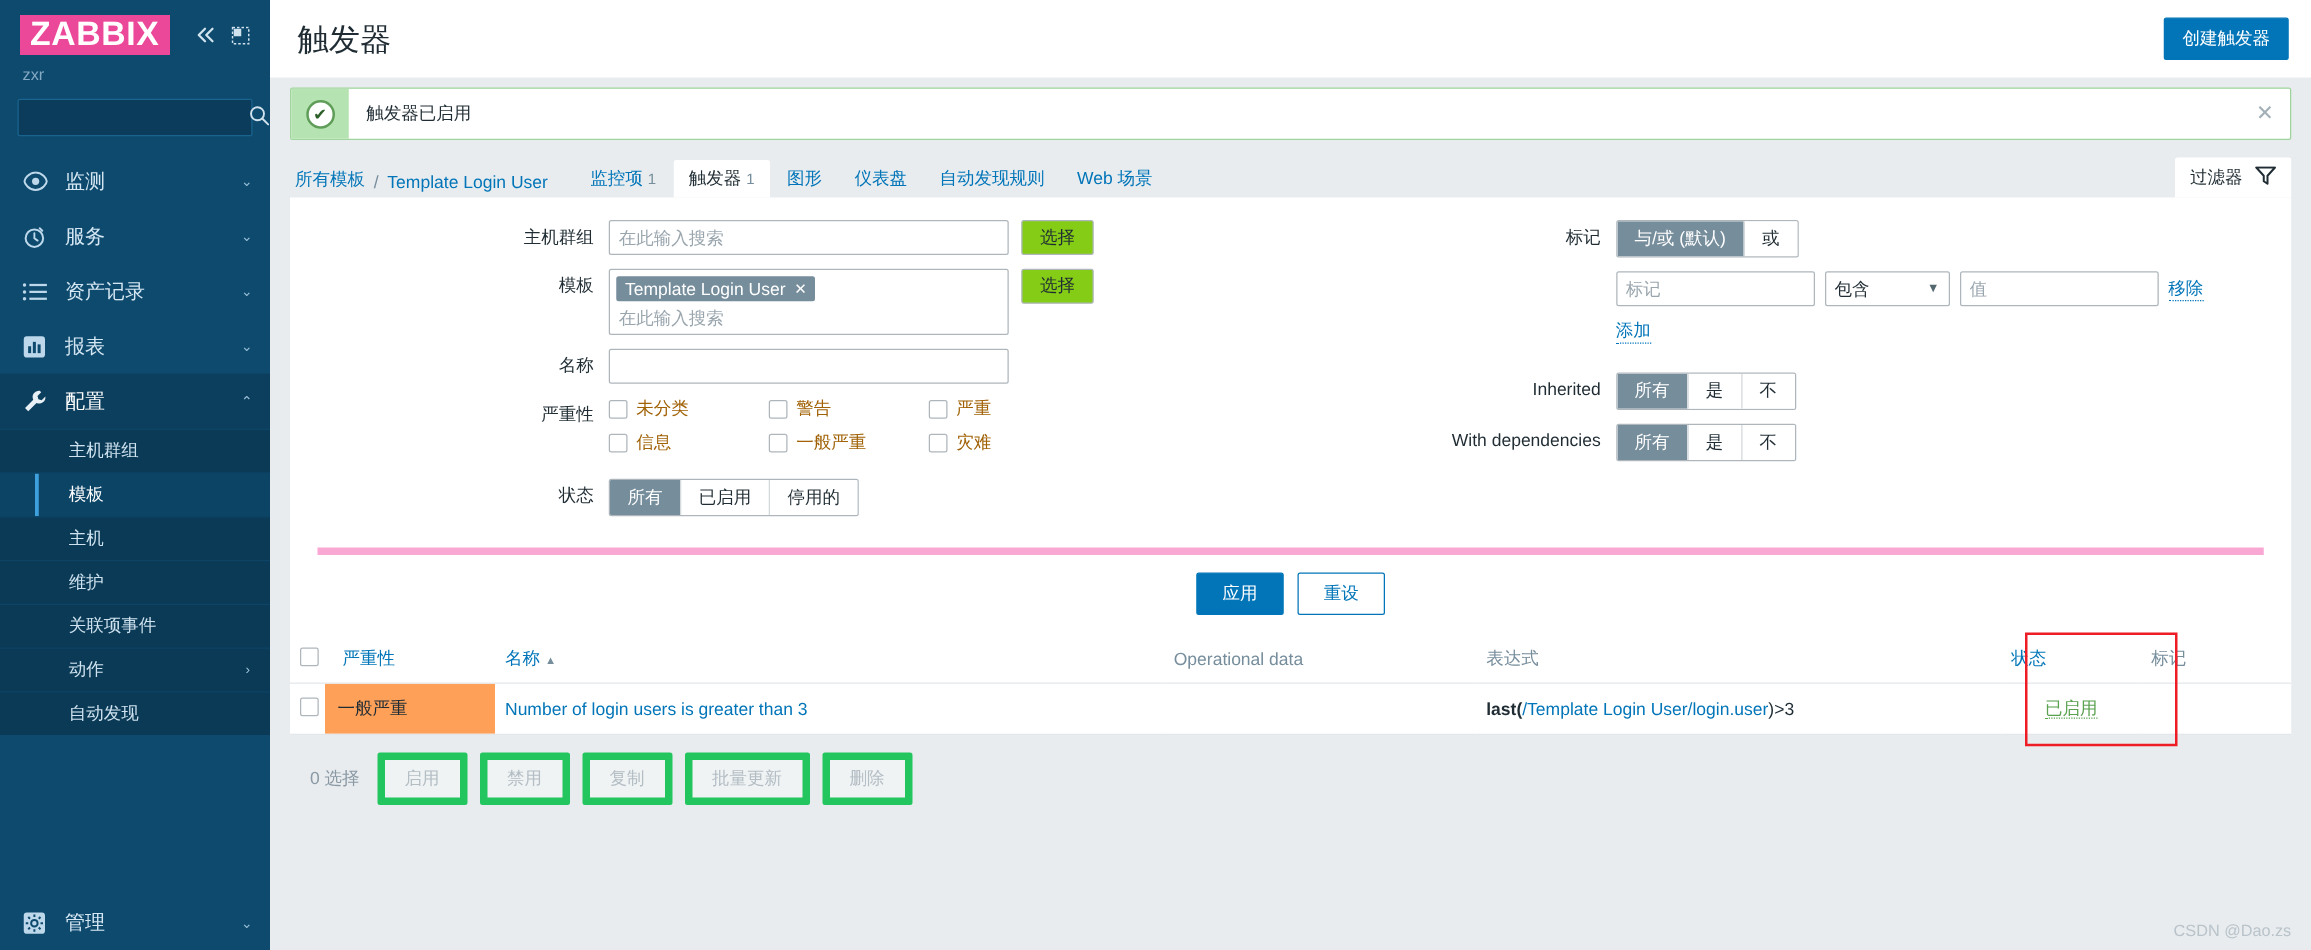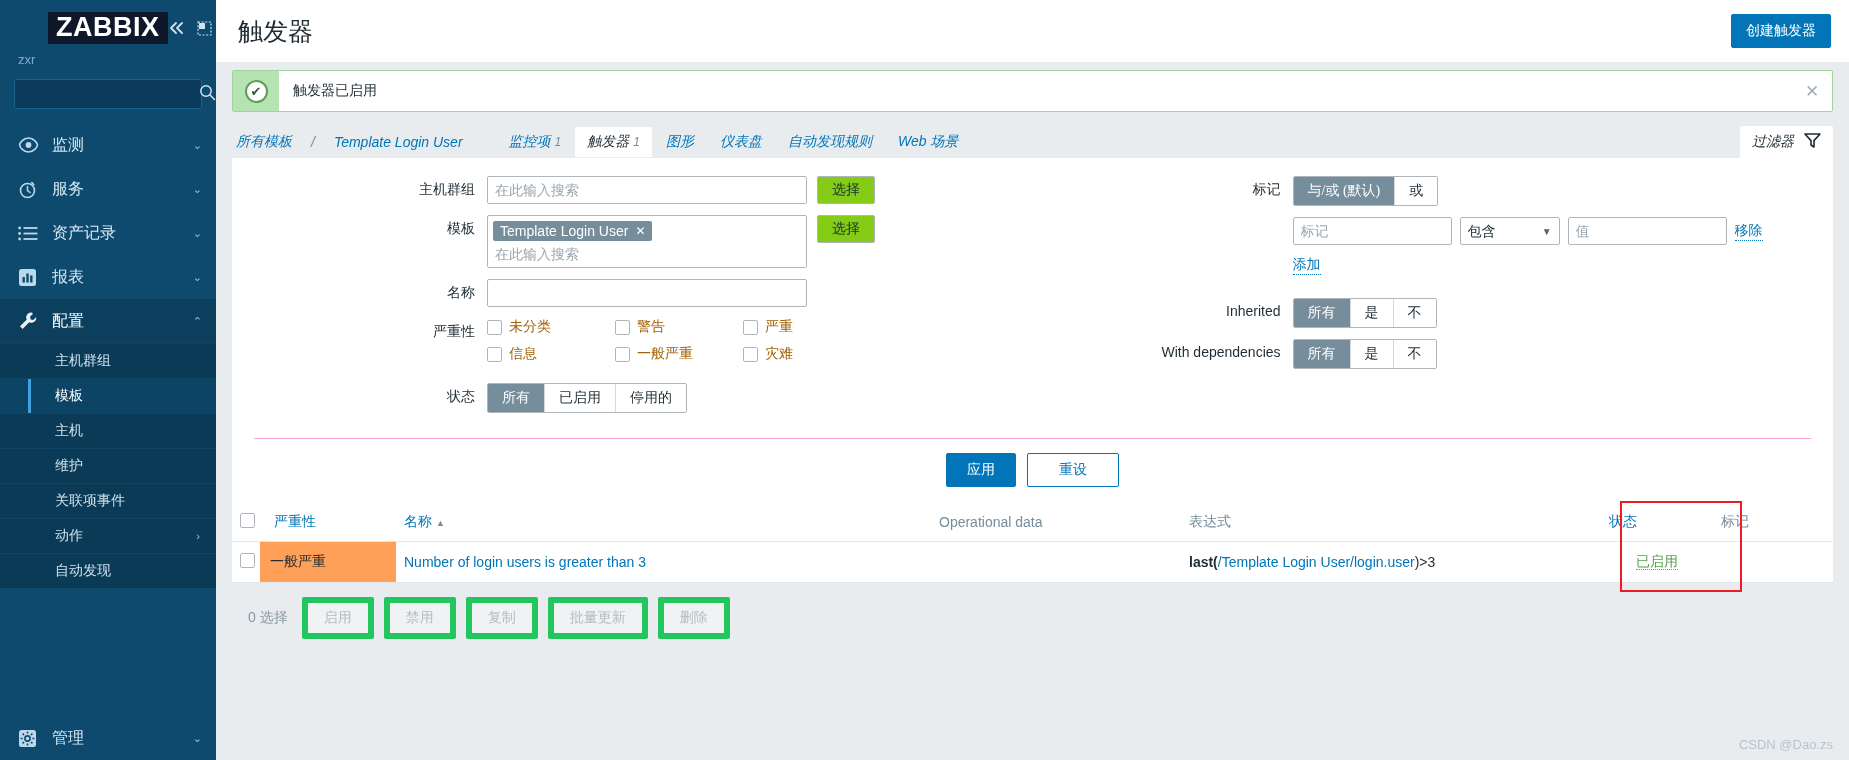--- a/index.html
+++ b/index.html
@@ -14,25 +14,24 @@
 
   
   .sidebar {
     width: 216px; flex: 0 0 216px;
     background: #0e4a6e;
     color: #c3dcec;
     position: relative;
   }
   .sb-top { display: flex; align-items: center; padding: 12px 14px 4px 16px; }
   .logo {
-    background: #0f172a; color: #fff;
+    background: #ec4899; color: #fff;
     font-size: 27px; font-weight: 700; letter-spacing: .5px;
     padding: 1px 8px 3px; line-height: 1.05;
     font-family: "Liberation Sans", sans-serif;
-    margin-left: 32px;
   }
   .sb-icons { margin-left: auto; display: flex; gap: 11px; align-items: center; padding-right: 2px; }
   .sb-ic { color: #cfe2ee; cursor: pointer; display: flex; align-items: center; }
   .sb-user { padding: 4px 0 8px 18px; font-size: 13px; color: #85aac4; }
   .sb-search {
     margin: 4px 14px 14px 14px;
     background: #0b3c5b;
     border: 1px solid #19638e;
     border-radius: 2px;
     height: 30px;
@@ -102,22 +101,22 @@
     width: 23px; height: 23px; border-radius: 50%;
     background: #fff; border: 2px solid #5f9d59;
     display: flex; align-items: center; justify-content: center;
     color: #2b5f27; font-size: 13px; line-height: 1;
   }
   .msg-text { flex: 1; display: flex; align-items: center; padding-left: 14px; color: #1f2c33; font-size: 14px; }
   .msg-close { width: 40px; display: flex; align-items: center; justify-content: center; color: #a4b0b8; font-size: 17px; cursor: pointer; }
 
   
   .crumbs {
-    display: flex; align-items: center;
-    padding: 14px 16px 0 20px; gap: 12px; font-style: italic;
+    display: flex; align-items: flex-end;
+    padding: 14px 16px 0 20px; gap: 0;
   }
   .crumb-link { color: #0275b8; font-size: 14px; cursor: pointer; padding: 5px 0; }
   .crumb-sep { color: #768d9c; padding: 5px 7px; font-size: 14px; }
   .crumb-plain { color: #0275b8; font-size: 14px; cursor: pointer; padding: 5px 0; }
   .tabs { display: flex; align-items: flex-end; margin-left: 22px; gap: 2px; }
   .tab {
     color: #0275b8; font-size: 14px; cursor: pointer;
     padding: 6px 12px; border-radius: 2px 2px 0 0; white-space: nowrap;
   }
   .tab .cnt { color: #768d9c; font-size: 12px; margin-left: 4px; }
@@ -175,51 +174,51 @@
   .cbgrid { display: flex; flex-wrap: wrap; width: 420px; }
   .cbcell { width: 128px; display: flex; align-items: center; gap: 7px; margin-bottom: 9px; font-size: 14px; color: #a16207; }
   .cbox {
     width: 15px; height: 15px; border: 1px solid #aeb6bc;
     border-radius: 2px; background: #fff; cursor: pointer;
   }
 
   .seg { display: inline-flex; border: 1px solid #aeb6bc; border-radius: 2px; overflow: hidden; }
   .seg > div {
     padding: 5px 14px; font-size: 14px; color: #1f2c33;
-    background: #fff; cursor: pointer; border-left: 1px solid #d4d9dc; font-family: Liberation Serif, serif;
+    background: #fff; cursor: pointer; border-left: 1px solid #d4d9dc;
   }
   .seg > div:first-child { border-left: 0; }
   .seg > div.on { background: #768d9c; color: #fff; }
 
   .tag-row { display: flex; align-items: center; gap: 8px; }
   .select-wrap { position: relative; }
   select.inp {
     -webkit-appearance: none; appearance: none;
     padding-right: 26px; width: 100px; cursor: pointer;
   }
   .select-wrap .arr {
     position: absolute; right: 8px; top: 50%; transform: translateY(-50%);
     pointer-events: none; color: #56686f; font-size: 10px;
   }
   .lnk { color: #0275b8; font-size: 14px; cursor: pointer; border-bottom: 1px dotted #0275b8; }
 
   .filter-actions {
-    border-top: 1px solid #f9a8d4;
+    border-top: 6px solid #f9a8d4;
     margin: 8px 22px 0 22px;
     padding: 14px 0 16px 0;
     display: flex; justify-content: center; gap: 11px;
   }
   .btn-apply {
     background: #0275b8; color: #fff; border: 1px solid #0275b8;
     border-radius: 2px; padding: 7px 20px; cursor: pointer; font-size: 14px;
     font-family: "Liberation Sans", sans-serif;
   }
   .btn-reset {
     background: #fff; color: #0275b8; border: 1px solid #0275b8;
-    border-radius: 2px; padding: 7px 31px; cursor: pointer; font-size: 14px;
+    border-radius: 2px; padding: 7px 20px; cursor: pointer; font-size: 14px;
     font-family: "Liberation Sans", sans-serif;
   }
 
   
   .tbl-wrap { background: #fff; margin: 0 16px; }
   table.list { width: 100%; border-collapse: collapse; }
   table.list th {
     text-align: left; font-weight: 400; font-size: 14px;
     color: #768d9c; padding: 10px 8px; border-bottom: 1px solid #e3e7ea;
     white-space: nowrap;

